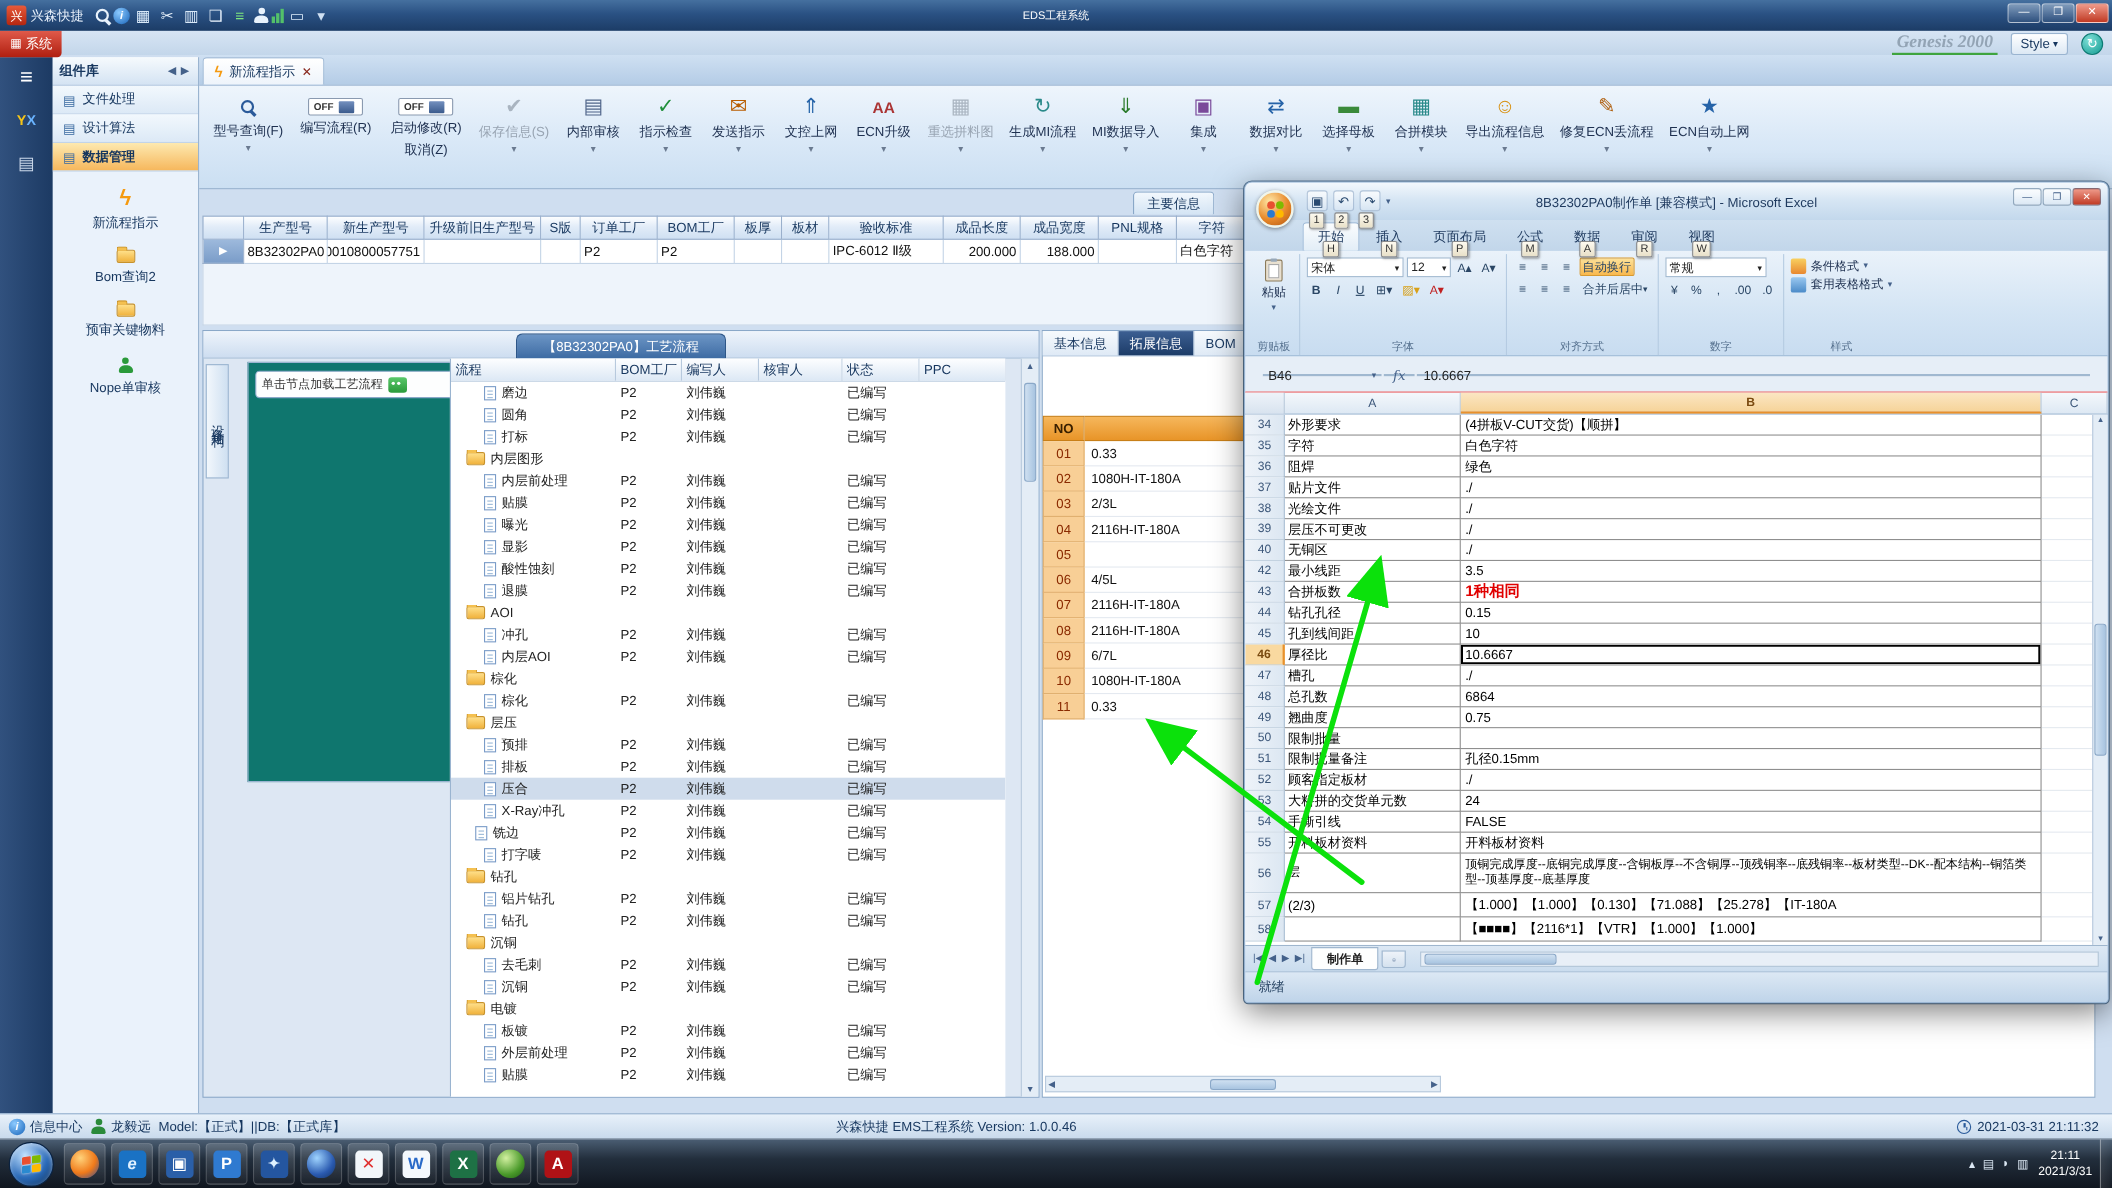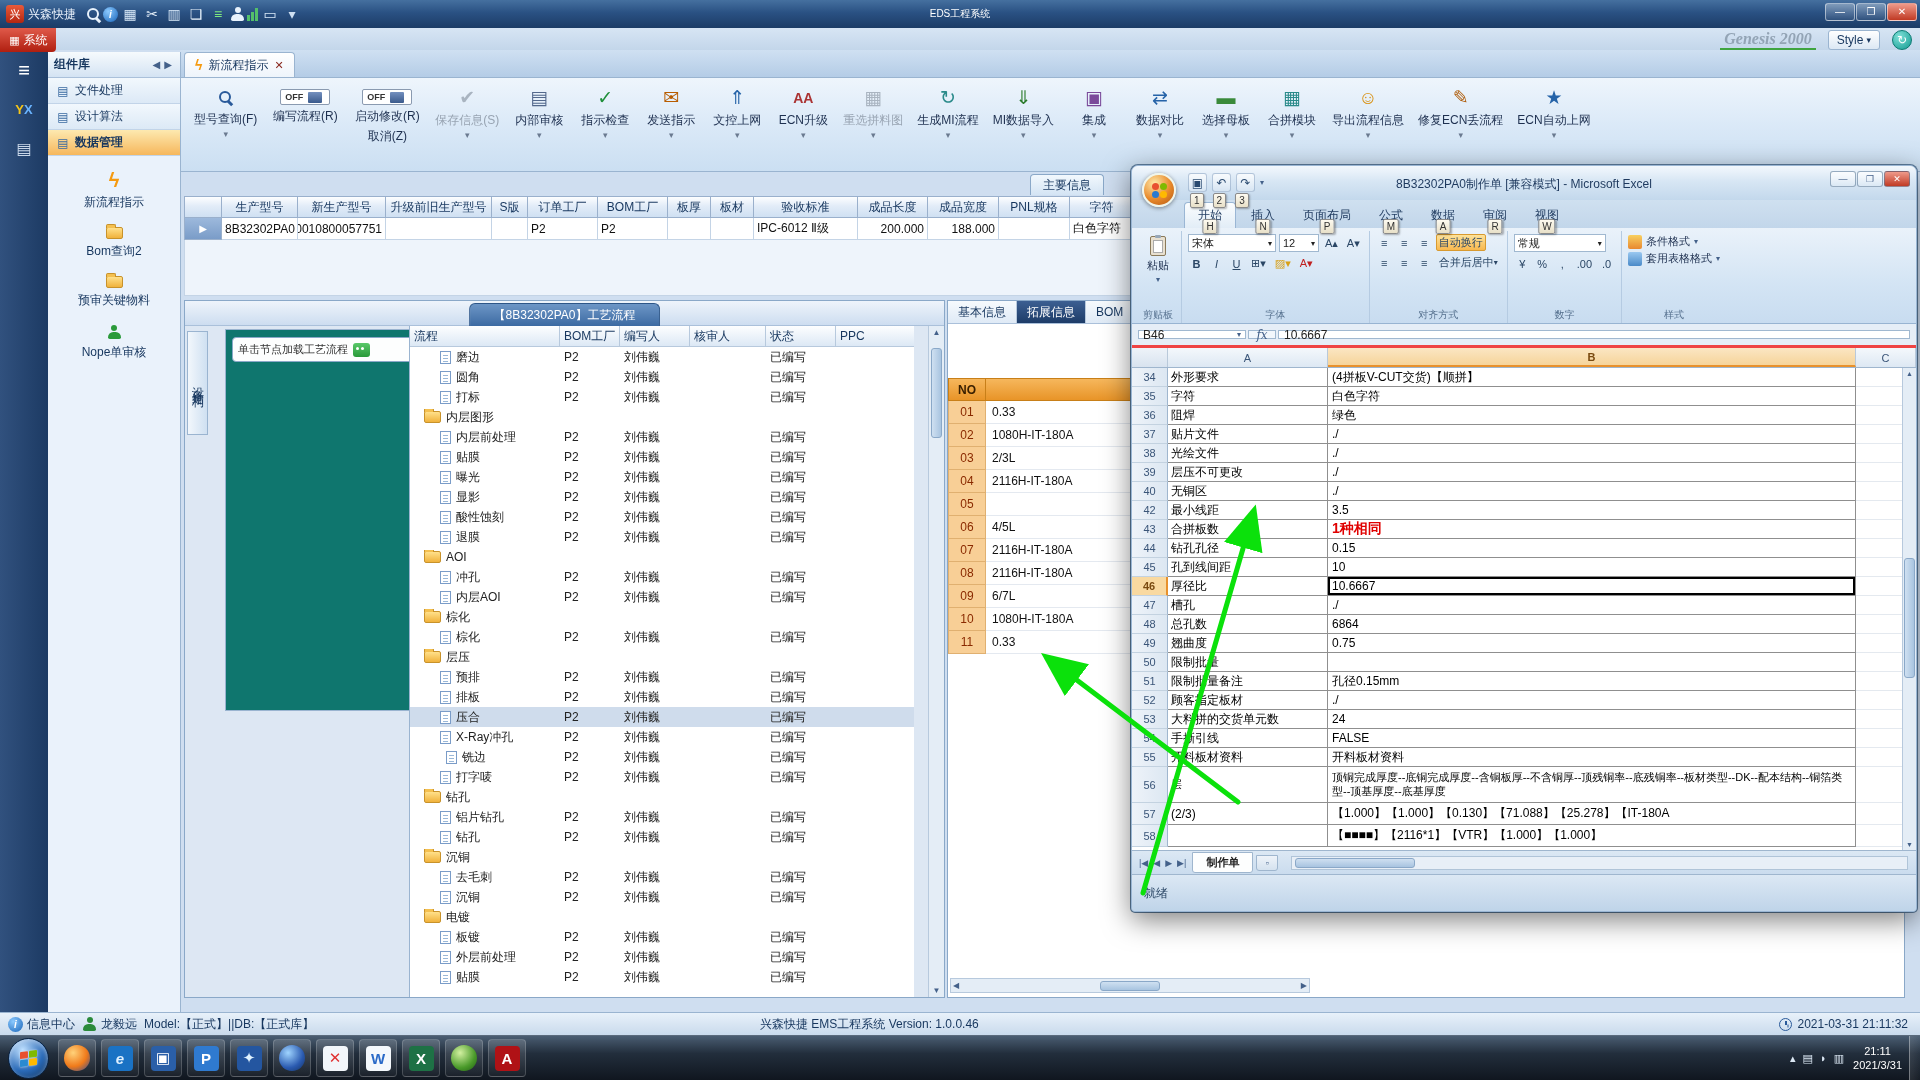--- a/index.html
+++ b/index.html
@@ -203,21 +203,21 @@
   .xl-minibtn{min-width:17px;height:17px;border:1px solid transparent;border-radius:2px;display:flex;align-items:center;justify-content:center;
     font-size:11px;color:#2a4665;padding:0 2px;}
   .xl-minibtn.hl{background:linear-gradient(#fde29a,#f8b84e);border-color:#d89a30;}
   .paste-big{display:flex;flex-direction:column;align-items:center;gap:2px;font-size:11px;color:#1e3050;padding:2px 6px;}
   .clipboard-ic{width:16px;height:20px;background:#e8e0d0;border:1px solid #8a7a5a;border-radius:2px;position:relative;}
   .clipboard-ic::before{content:"";position:absolute;left:2px;top:3px;right:2px;bottom:2px;background:#fff;border:1px solid #aaa;}
   .clipboard-ic::after{content:"";position:absolute;left:4px;top:-2px;width:6px;height:3px;background:#98a8b8;border-radius:1px;}
   .styles-stack{display:flex;flex-direction:column;gap:2px;font-size:11px;color:#1e3050;}
   .styles-stack .srow{display:flex;align-items:center;gap:4px;white-space:nowrap;}
   .sq-ic{width:14px;height:14px;border-radius:2px;flex:none;}
-  .xl-formula{height:24px;flex:none;display:flex;align-items:stretch;background:#e6eef7;border-bottom:3px solid #ef4444;padding:6px;gap:2px;}
+  .xl-formula{height:24px;flex:none;display:flex;align-items:stretch;background:#e6eef7;border-bottom:1px solid #ef4444;padding:16px;gap:2px;}
   .xl-namebox{width:108px;background:#fff;border:1px solid #a0b8d0;font-size:12px;display:flex;align-items:center;justify-content:space-between;padding:0 4px;color:#222;}
   .xl-fx{width:28px;display:flex;align-items:center;justify-content:center;font-style:italic;font-family:"DejaVu Serif","Liberation Serif",serif;
     font-size:12px;color:#44618a;background:#f2f7fc;border:1px solid #a0b8d0;}
   .xl-finput{flex:1;background:#fff;border:1px solid #a0b8d0;font-size:12px;display:flex;align-items:center;padding:0 5px;color:#222;}
   .xl-colheads{display:flex;height:20px;flex:none;font-size:11px;color:#3a5578;background:linear-gradient(#f4f8fc,#dde8f3);border-bottom:1px solid #9fb6ce;}
   .xl-ch{border-right:1px solid #b9c9da;display:flex;align-items:center;justify-content:center;flex:none;}
   .xl-ch.corner{width:36px;background:linear-gradient(#eef3f9,#d8e3ef);}
   .xl-ch.colA{width:160px;}
   .xl-ch.colB{width:528px;background:linear-gradient(#fbe6c3,#f6d49a);border-bottom:2px solid #e8912c;color:#7a4a10;font-weight:bold;}
   .xl-ch.colC{flex:1;}
@@ -755,21 +755,21 @@
                 <span class="i-doc"></span>
                 <span>X-Ray冲孔</span>
               </div>
               <div class="t-cell" style="width: 60px;">P2</div>
               <div class="t-cell" style="width: 70px;">刘伟巍</div>
               <div class="t-cell" style="width: 76px;"></div>
               <div class="t-cell" style="width: 70px;">已编写</div>
               <div class="t-cell" style="width: 79px;"></div>
             </div>
             <div class="t-row">
-              <div class="t-cell t-name" style="width: 150px; padding-left: 36px;">
+              <div class="t-cell t-name" style="width: 150px; padding-left: 22px;">
                 <span class="i-doc"></span>
                 <span>铣边</span>
               </div>
               <div class="t-cell" style="width: 60px;">P2</div>
               <div class="t-cell" style="width: 70px;">刘伟巍</div>
               <div class="t-cell" style="width: 76px;"></div>
               <div class="t-cell" style="width: 70px;">已编写</div>
               <div class="t-cell" style="width: 79px;"></div>
             </div>
             <div class="t-row">

